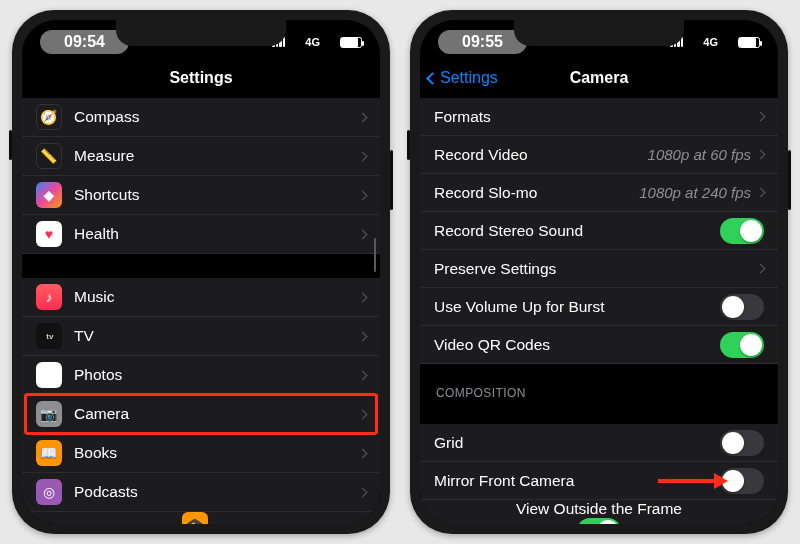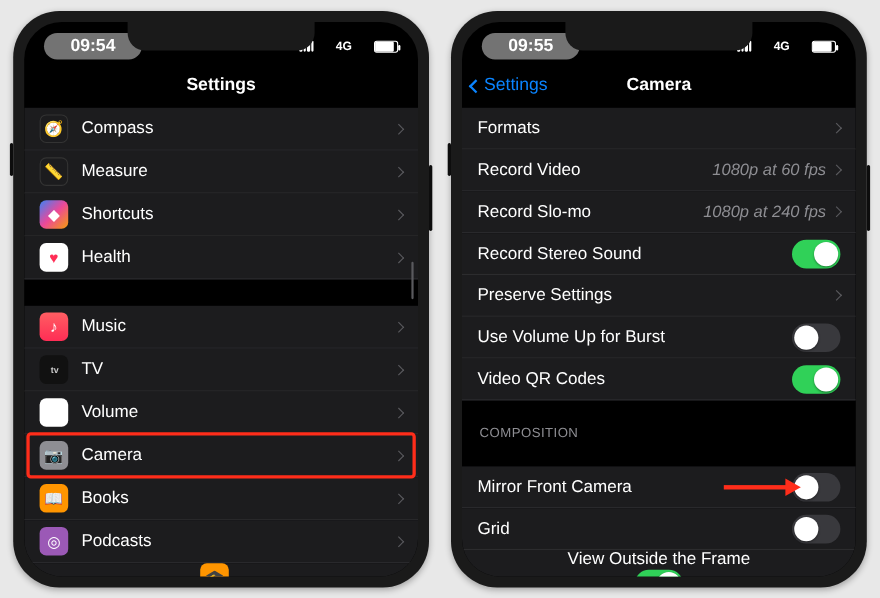--- a/index.html
+++ b/index.html
@@ -197,21 +197,21 @@
           <div class="row-label">Music</div>
           <div class="chev"></div>
         </div>
         <div class="row">
           <div class="app-icon ic-tv"> tv</div>
           <div class="row-label">TV</div>
           <div class="chev"></div>
         </div>
         <div class="row">
           <div class="app-icon ic-photos">✿</div>
-          <div class="row-label">Volume</div>
+          <div class="row-label">Photos</div>
           <div class="chev"></div>
         </div>
         <div class="row">
           <div class="app-icon ic-camera">📷</div>
           <div class="row-label">Camera</div>
           <div class="chev"></div>
           <div class="highlight-box" style="inset: -2px 2px;"></div>
         </div>
         <div class="row">
           <div class="app-icon ic-books">📖</div>
@@ -292,36 +292,36 @@
           </div>
         </div>
         <div class="row tight">
           <div class="row-label">Video QR Codes</div>
           <div class="toggle on">
             <div class="knob"></div>
           </div>
         </div>
         <div class="section-header">COMPOSITION</div>
         <div class="row tight">
+          <div class="row-label">Grid</div>
+          <div class="toggle off">
+            <div class="knob"></div>
+          </div>
+        </div>
+        <div class="row tight">
           <div class="row-label">Mirror Front Camera</div>
           <div class="toggle off">
             <div class="knob"></div>
           </div>
           <div class="arrow" style="right: 50px; top: 50%; transform: translateY(-50%); width: 70px; height: 16px;">
             <div class="arrow-line" style="left: 0px; top: 6px; width: 58px;"></div>
             <div class="arrow-head" style="right: 0px; top: 0px;"></div>
           </div>
         </div>
         <div class="row tight">
-          <div class="row-label">Grid</div>
-          <div class="toggle off">
-            <div class="knob"></div>
-          </div>
-        </div>
-        <div class="row tight">
           <div class="row-label">View Outside the Frame</div>
           <div class="toggle on">
             <div class="knob"></div>
           </div>
         </div>
       </div>
   </div>
 </div>
 
 </body></html>

